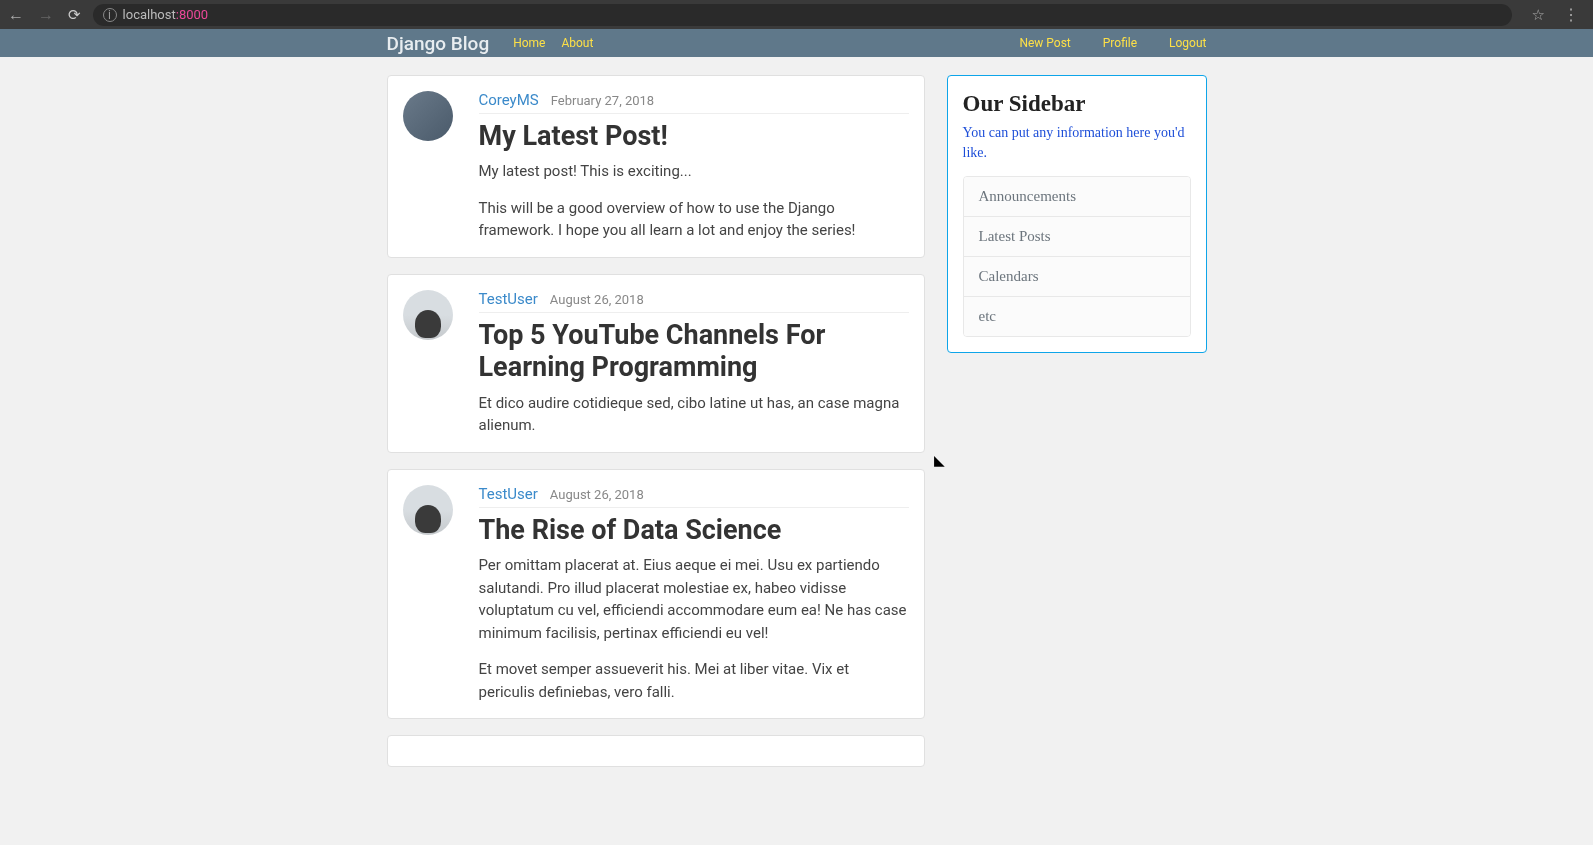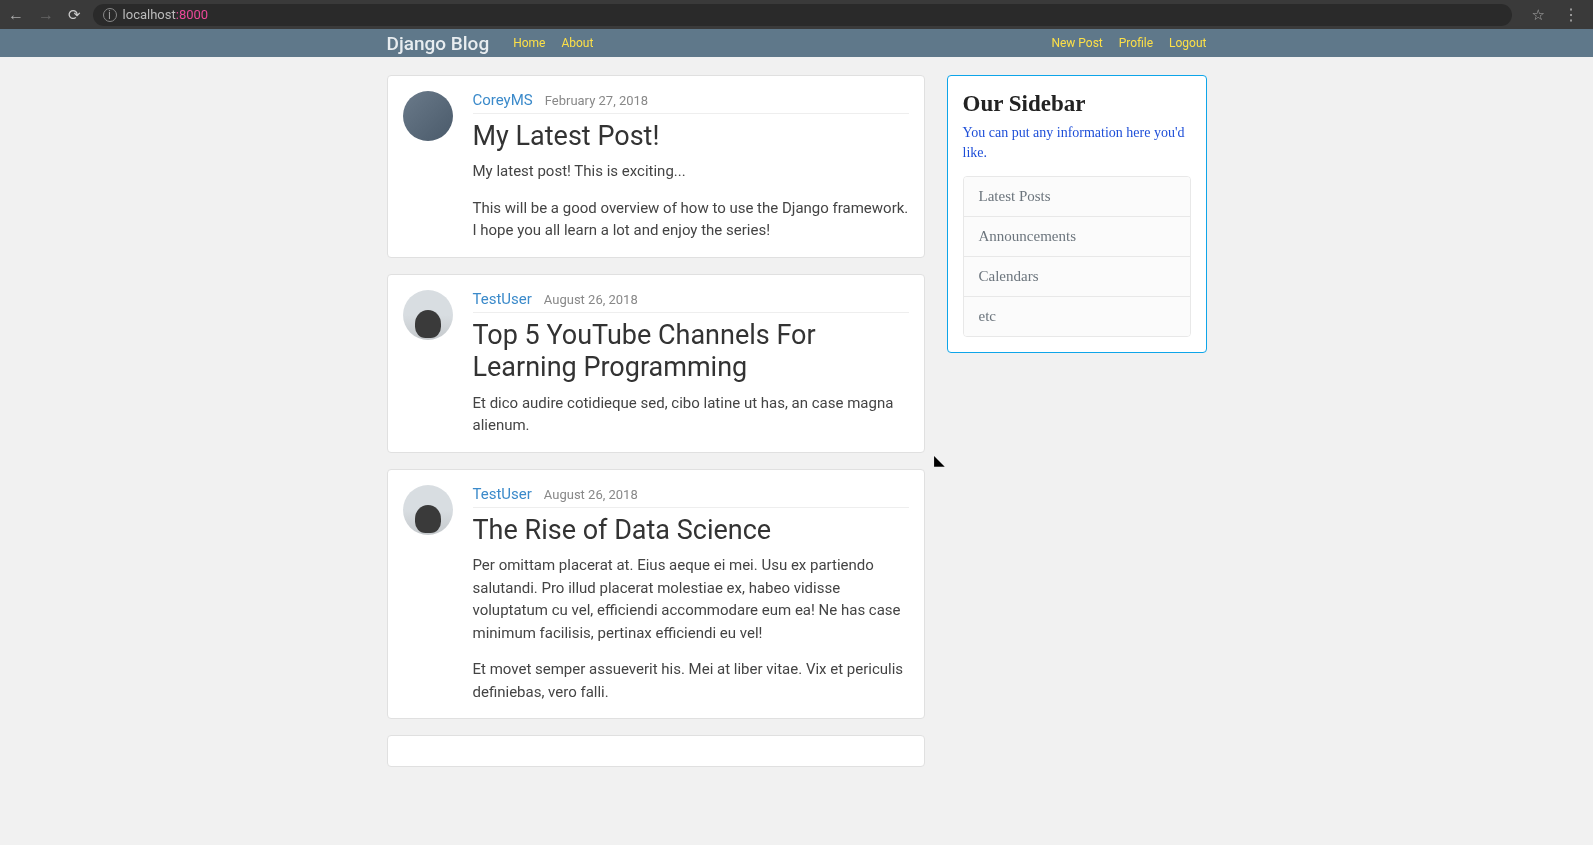--- a/index.html
+++ b/index.html
@@ -17,38 +17,38 @@
     .url-text .port { color: #ec4899; }
     .star-icon { color: #aaa; font-size: 15px; }
     .menu-icon { color: #aaa; font-size: 16px; padding: 0 6px; }
     
     
     .navbar { background: #5f788a; height: 28px; display: flex; align-items: center; padding: 0 0; }
     .navbar-inner { width: 820px; margin: 0 auto; display: flex; align-items: center; justify-content: space-between; }
     .nav-left { display: flex; align-items: center; gap: 16px; }
     .brand { color: #e8edf0; font-size: 19px; font-weight: 500; margin-right: 8px; }
     .nav-link { color: #fde047; font-size: 12px; text-decoration: none; }
-    .nav-right { display: flex; gap: 16px; padding-left: 28px; }
+    .nav-right { display: flex; gap: 32px; padding-left: 28px; }
     
     
     .container { width: 820px; margin: 18px auto 0; display: flex; gap: 22px; }
     .main-col { flex: 1; }
     .side-col { width: 260px; }
     
     
-    .article { background: #fff; border: 1px solid #e0e0e0; border-radius: 4px; padding: 15px; margin-bottom: 16px; display: flex; gap: 20px; }
+    .article { background: #fff; border: 1px solid #e0e0e0; border-radius: 4px; padding: 15px; margin-bottom: 16px; display: flex; gap: 26px; }
     .avatar { width: 50px; height: 50px; border-radius: 50%; background: linear-gradient(to bottom, #d8dde1 0%, #d8dde1 50%, #c5c9cc 100%); flex-shrink: 0; position: relative; overflow: hidden; }
     .avatar::after { content: ""; position: absolute; bottom: 2px; left: 50%; transform: translateX(-50%); width: 26px; height: 28px; background: #3a3a3a; border-radius: 50% 50% 40% 40%; }
     .avatar.corey { background: linear-gradient(135deg, #6a7a8a, #4a5a6a); }
     .avatar.corey::after { display: none; }
     .article-body { flex: 1; }
     .article-meta { display: flex; align-items: baseline; gap: 12px; border-bottom: 1px solid #eee; padding-bottom: 4px; margin-bottom: 6px; }
     .author { color: #3b8aca; font-size: 15px; text-decoration: none; }
     .date { color: #888; font-size: 13px; }
-    .article-title { color: #333; font-size: 27px; font-weight: 400; margin-bottom: 8px; line-height: 1.2; }
+    .article-title { color: #333; font-size: 27px; font-weight: 700; margin-bottom: 8px; line-height: 1.2; }
     .article-content { color: #444; font-size: 15px; line-height: 1.5; }
     .article-content p { margin-bottom: 14px; }
     .article-content p:last-child { margin-bottom: 0; }
     
     
     .sidebar-box { background: #fff; border: 1px solid #0ea5e9; border-radius: 4px; padding: 15px; font-family: Liberation Serif, serif; }
     .sidebar-title { color: #222; font-size: 23px; font-weight: 700; margin-bottom: 6px; }
     .sidebar-desc { color: #1d4ed8; font-size: 14px; line-height: 1.4; margin-bottom: 14px; }
     .sidebar-list { list-style: none; border: 1px solid #e8e8e8; border-radius: 4px; overflow: hidden; }
     .sidebar-list li { padding: 11px 15px; color: #6c757d; font-size: 15px; border-bottom: 1px solid #e8e8e8; background: #fbfbfb; }
@@ -133,22 +133,22 @@
           </div>
         </div>
       </article>
       <article class="article"></article>
     </div>
   <div class="side-col">
     <div class="sidebar-box">
       <h3 class="sidebar-title">Our Sidebar</h3>
       <p class="sidebar-desc">You can put any information here you'd like.</p>
       <ul class="sidebar-list" id="sidebar-list-mount">
+          <li>Announcements</li>
           <li>Latest Posts</li>
-          <li>Announcements</li>
           <li>Calendars</li>
           <li>etc</li>
         </ul>
     </div>
   </div>
 </div>
 
 <div class="cursor">◣</div>
 
 </body></html>

